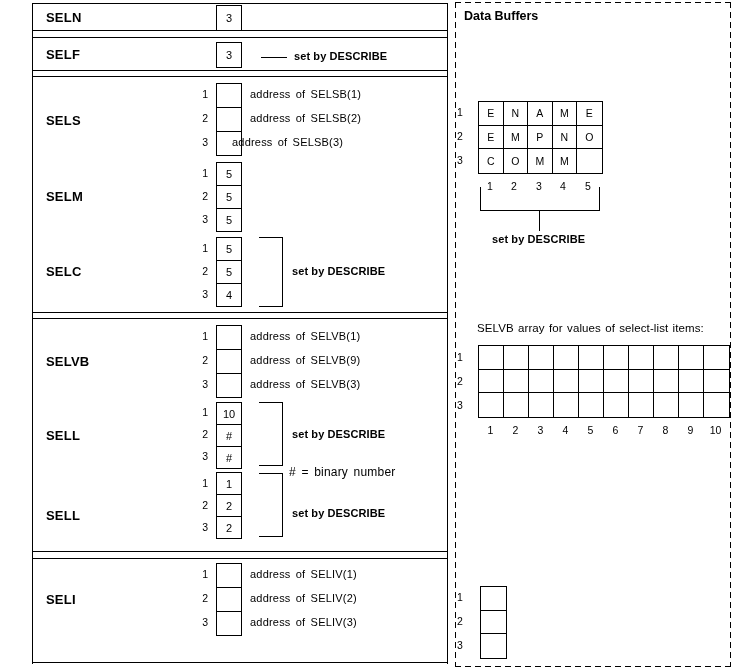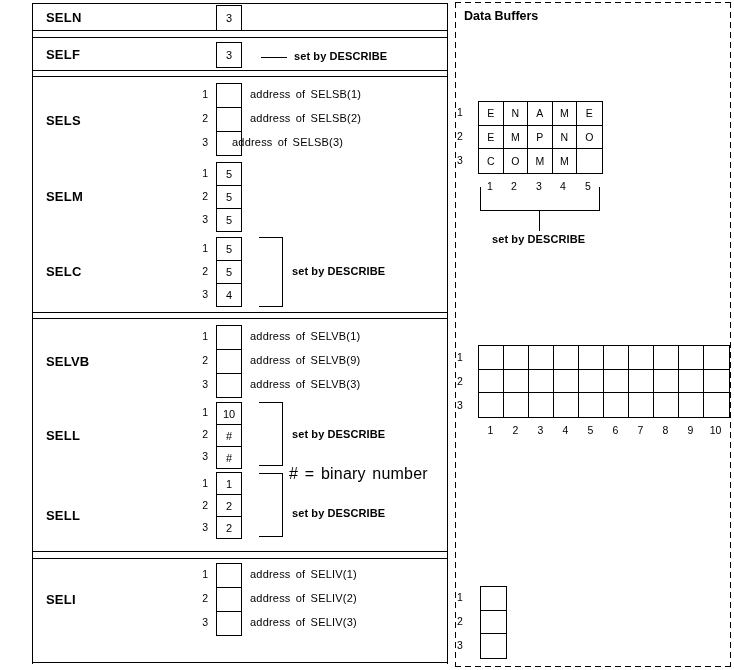--- a/index.html
+++ b/index.html
@@ -108,21 +108,21 @@
 
   <div class="g" style="left:46px;top:428px">SELL</div>
   <div class="i" style="left:190px;top:406px">1</div>
   <div class="i" style="left:190px;top:428px">2</div>
   <div class="i" style="left:190px;top:450px">3</div>
   <div class="c" style="left:216px;top:402px;height:23px">10</div>
   <div class="c" style="left:216px;top:424px;height:23px">#</div>
   <div class="c" style="left:216px;top:446px;height:23px">#</div>
   <div class="brk" style="left:259px;top:402px;width:24px;height:64px"></div>
   <div class="a" style="left:292px;top:428px">set by DESCRIBE</div>
-  <div class="n" style="left:289px;top:465px;font-size:16px"># = binary number</div>
+  <div class="n" style="left:289px;top:465px;font-size:12px"># = binary number</div>
 
   <div class="g" style="left:46px;top:508px">SELL</div>
   <div class="i" style="left:190px;top:477px">1</div>
   <div class="i" style="left:190px;top:499px">2</div>
   <div class="i" style="left:190px;top:521px">3</div>
   <div class="c" style="left:216px;top:472px;height:23px">1</div>
   <div class="c" style="left:216px;top:494px;height:23px">2</div>
   <div class="c" style="left:216px;top:516px;height:23px">2</div>
   <div class="brk" style="left:259px;top:473px;width:24px;height:64px"></div>
   <div class="a" style="left:292px;top:507px">set by DESCRIBE</div>
@@ -167,20 +167,21 @@
   </div>
   <div class="clab" style="left:478px;top:180px;width:24px">1</div>
   <div class="clab" style="left:502px;top:180px;width:24px">2</div>
   <div class="clab" style="left:527px;top:180px;width:24px">3</div>
   <div class="clab" style="left:551px;top:180px;width:24px">4</div>
   <div class="clab" style="left:576px;top:180px;width:24px">5</div>
   <div class="brace" style="left:480px;top:187px;width:120px;height:24px"></div>
   <div class="stem" style="left:539px;top:211px;height:20px"></div>
   <div class="a" style="left:492px;top:233px">set by DESCRIBE</div>
 
+  <div class="rtitle" style="left:477px;top:322px">SELVB array for values of select-list items:</div>
   <div class="rlab" style="left:457px;top:351px">1</div>
   <div class="rlab" style="left:457px;top:375px">2</div>
   <div class="rlab" style="left:457px;top:399px">3</div>
   <div class="grid" id="selvb-grid">
     <i></i>
       <i></i>
       <i></i>
       <i></i>
       <i></i>
       <i></i>

